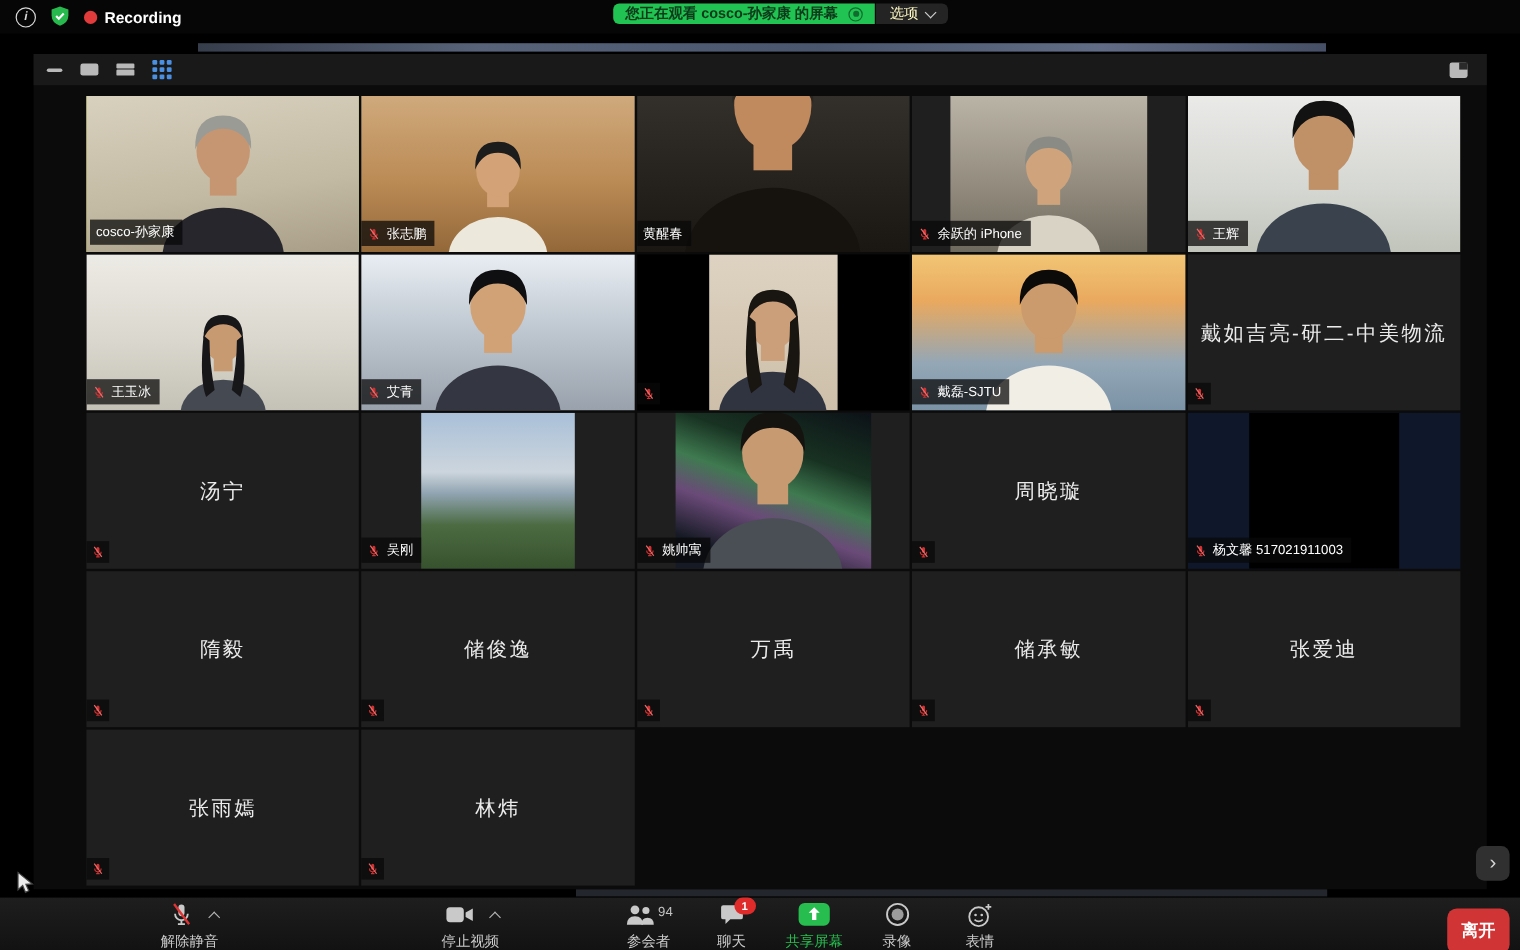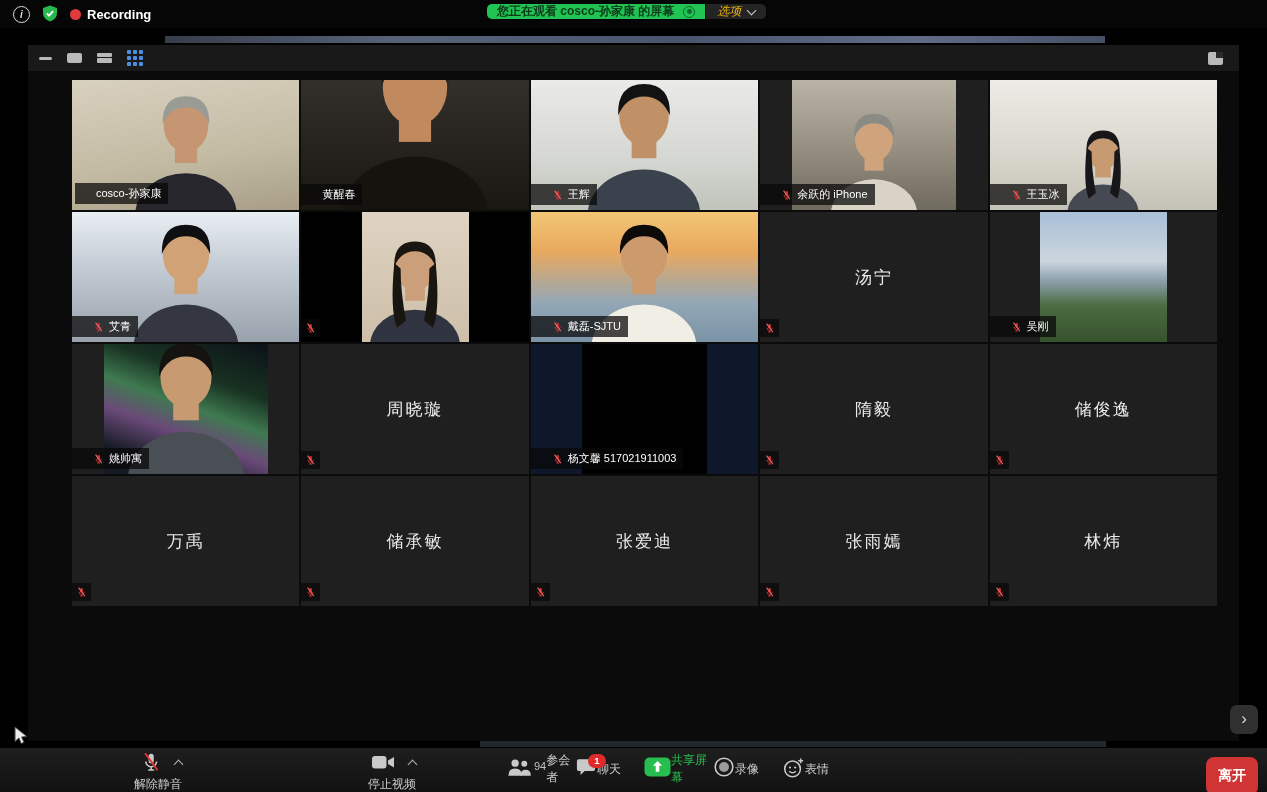--- a/index.html
+++ b/index.html
@@ -8,27 +8,27 @@
     font-family:"Liberation Sans","DejaVu Sans",sans-serif;
     -webkit-font-smoothing:antialiased;
   }
   
   .menubar{position:absolute;top:0;left:0;width:100%;height:28px;background:#060606;}
   .mb-info{position:absolute;left:13px;top:6px;width:15px;height:15px;border:1.4px solid #d9d9d9;
     border-radius:50%;color:#d9d9d9;font-size:10px;font-weight:bold;text-align:center;line-height:15px;font-style:italic;}
   .mb-shield{position:absolute;left:42px;top:5px;}
   .rec-dot{position:absolute;left:70px;top:9px;width:11px;height:11px;border-radius:50%;background:#e23b3b;}
   .rec-label{position:absolute;left:87px;top:7px;color:#fff;font-size:13px;font-weight:bold;}
-  .banner{position:absolute;left:487px;top:4px;height:15px;display:flex;}
+  .banner{position:absolute;left:511px;top:4px;height:15px;display:flex;align-items:center;}
   .banner-green{background:#21c452;color:#0d3a1a;font-size:12px;font-weight:bold;
     border-radius:5px 0 0 5px;display:flex;align-items:center;padding:0 10px;gap:9px;}
   .banner-ring{width:10px;height:10px;border-radius:50%;border:1.6px solid #116b2e;position:relative;}
   .banner-ring::after{content:"";position:absolute;left:2.6px;top:2.6px;width:4.8px;height:4.8px;border-radius:50%;background:#116b2e;}
-  .banner-opts{background:#242424;color:#eab308;font-size:12px;border-radius:0 5px 5px 0;
-    display:flex;align-items:center;padding:0 11px;gap:7px;margin-left:1px;font-style:italic;}
+  .banner-opts{background:#242424;color:#fef9c3;font-size:12px;border-radius:0 5px 5px 0;
+    display:flex;align-items:center;padding:0 11px;gap:7px;margin-left:1px;}
   .chev-down{width:6px;height:6px;border-left:1.5px solid #cfcfcf;border-bottom:1.5px solid #cfcfcf;
     transform:rotate(-45deg);margin-top:-3px;}
   
   .screen-strip-top{position:absolute;left:165px;top:36px;width:940px;height:7px;
     background:linear-gradient(90deg,#39404f,#5c6880 25%,#4d5a72 55%,#66718c 80%,#49536b);opacity:.95;}
   .screen-strip-bottom{position:absolute;left:480px;top:741px;width:626px;height:6px;background:#23262c;}
   
   .vwindow{position:absolute;left:28px;top:45px;width:1211px;height:696px;background:#0b0b0b;}
   .wtoolbar{position:absolute;left:0;top:0;width:100%;height:26px;background:#191919;
     display:flex;align-items:center;padding-left:11px;box-sizing:border-box;gap:15px;}
@@ -43,39 +43,39 @@
   .vw-layout::after{content:"";position:absolute;right:0;top:0;width:7px;height:6px;background:#2a2a2a;}
   
   .pgrid{position:absolute;left:44px;top:35px;width:1145px;height:658px;
     display:grid;grid-template-columns:repeat(5,1fr);grid-template-rows:repeat(5,1fr);gap:2px;}
   .tile{position:relative;background:#1f1f1f;overflow:hidden;display:flex;align-items:center;justify-content:center;}
   .tile.active{box-shadow:inset 0 0 0 3px var(--active-border,#d9de6e);}
   .vid{position:relative;height:100%;overflow:hidden;flex:none;}
   .person{position:absolute;bottom:-2px;left:50%;transform:translateX(-50%);}
   .center-name{color:#ebebeb;font-size:17px;letter-spacing:2px;}
   .name-label{position:absolute;left:0;bottom:5px;background:rgba(8,8,8,.74);color:#fff;font-size:11px;
-    padding:3px 7px 3px 21px;display:flex;align-items:center;gap:5px;max-width:96%;white-space:nowrap;z-index:3;}
+    padding:3px 7px 3px 5px;display:flex;align-items:center;gap:5px;max-width:96%;white-space:nowrap;z-index:3;}
   .name-label.icon-only{padding:3px 4px;}
   .tile.active .name-label{left:3px;bottom:6px;}
   
   .next-page{position:absolute;left:1230px;top:705px;width:28px;height:29px;background:#303030;
     border-radius:7px;color:#d6d6d6;font-size:17px;display:flex;align-items:center;justify-content:center;
     padding-bottom:2px;box-sizing:border-box;}
   .cursor{position:absolute;left:13px;top:726px;z-index:9;}
   
   .btoolbar{position:absolute;left:0;top:748px;width:100%;height:44px;
     background:linear-gradient(180deg,#1e1e1e,#121212);}
   .tb-btn{position:absolute;top:3px;display:flex;flex-direction:column;align-items:flex-end;
     color:#cbcbcb;font-size:12px;}
   .tb-iconrow{height:24px;display:flex;align-items:center;gap:13px;}
   .chev-up{width:6px;height:6px;border-left:1.5px solid #b5b5b5;border-top:1.5px solid #b5b5b5;
     transform:rotate(45deg);margin-top:3px;}
   .tb-label{margin-top:1px;}
   .tb-center{position:absolute;left:506px;top:3px;display:flex;}
-  .tbc-btn{width:69px;display:flex;align-items:center;color:#cbcbcb;font-size:12px;position:relative;}
+  .tbc-btn{width:69px;display:flex;flex-direction:column;align-items:center;color:#cbcbcb;font-size:12px;position:relative;}
   .tbc-icon{height:24px;display:flex;align-items:center;justify-content:center;position:relative;}
   .pcount{color:#c2c2c2;font-size:11px;margin-left:3px;align-self:flex-start;margin-top:3px;}
   .chat-badge{position:absolute;top:-3px;right:-9px;min-width:14px;height:14px;border-radius:8px;
     background:var(--badge-red,#e02b2b);color:#fff;font-size:9.5px;font-weight:bold;
     display:flex;align-items:center;justify-content:center;padding:0 2px;}
   .share-label{color:var(--accent-green,#27bd4f);}
   .leave-btn{position:absolute;left:1206px;top:9px;width:52px;height:38px;background:var(--leave-red,#d03434);
     border-radius:8px;color:#fff;font-size:14px;font-weight:bold;display:flex;align-items:center;justify-content:center;}
 </style>
 </head>
@@ -135,68 +135,87 @@
     <rect x="49" y="60" width="22" height="22" fill="#c69673"></rect>
     <ellipse cx="60" cy="45" rx="22" ry="26" fill="#c69673"></ellipse>
     <path d="M37 44 Q36 16 60 16 Q84 16 83 44 Q76 27 60 27 Q44 27 37 44 Z" fill="#9b9b95"></path>
           </svg>
         </div>
         <div class="name-label">
           <span>cosco-孙家康</span>
         </div>
       </div>
       <div class="tile">
+        <div class="vid" style="width: 100%; background: linear-gradient(rgb(207, 169, 124) 0%, rgb(187, 139, 85) 55%, rgb(147, 104, 57));">
+          <svg class="person" style="height:82.5%" viewBox="0 0 120 130" preserveAspectRatio="xMidYMax meet">
+    <ellipse cx="60" cy="132" rx="50" ry="40" fill="#ece8dc"></ellipse>
+    <rect x="49" y="60" width="22" height="22" fill="#d3a276"></rect>
+    <ellipse cx="60" cy="45" rx="22" ry="26" fill="#d3a276"></ellipse>
+    <path d="M37 44 Q36 16 60 16 Q84 16 83 44 Q76 27 60 27 Q44 27 37 44 Z" fill="#1c1c1c"></path>
+          </svg>
+        </div>
+        <div class="name-label">
+          <svg width="11" height="12" viewBox="0 0 24 24">
+  <rect x="9.4" y="3" width="5.6" height="10.6" rx="2.8" fill="#d23131"></rect>
+  <path d="M6.4 11.5 a5.8 5.8 0 0 0 11.6 0" fill="none" stroke="#d23131" stroke-width="2"></path>
+  <path d="M12.2 17.6 v3 M9 20.8 h6.4" stroke="#d23131" stroke-width="2"></path>
+  <path d="M5.5 2.5 L19.2 21" stroke="#f06a6a" stroke-width="2.2"></path>
+          </svg>
+          <span>张志鹏</span>
+        </div>
+      </div>
+      <div class="tile">
         <div class="vid" style="width: 100%; background: linear-gradient(rgb(51, 48, 43), rgb(26, 23, 19));">
           <svg class="person" style="height:146.25%" viewBox="0 0 120 130" preserveAspectRatio="xMidYMax meet">
     <ellipse cx="60" cy="132" rx="50" ry="40" fill="#16130f"></ellipse>
     <rect x="49" y="60" width="22" height="22" fill="#c08a5e"></rect>
     <ellipse cx="60" cy="45" rx="22" ry="26" fill="#c08a5e"></ellipse>
     <path d="M37 44 Q36 16 60 16 Q84 16 83 44 Q76 27 60 27 Q44 27 37 44 Z" fill="#2a2723"></path>
           </svg>
         </div>
         <div class="name-label">
           <span>黄醒春</span>
         </div>
       </div>
       <div class="tile">
+        <div class="vid" style="width: 72%; background: linear-gradient(rgb(186, 180, 167), rgb(144, 137, 124) 60%, rgb(111, 106, 94));">
+          <svg class="person" style="height:86.25%" viewBox="0 0 120 130" preserveAspectRatio="xMidYMax meet">
+    <ellipse cx="60" cy="132" rx="50" ry="40" fill="#d9d3c6"></ellipse>
+    <rect x="49" y="60" width="22" height="22" fill="#cfa47c"></rect>
+    <ellipse cx="60" cy="45" rx="22" ry="26" fill="#cfa47c"></ellipse>
+    <path d="M37 44 Q36 16 60 16 Q84 16 83 44 Q76 27 60 27 Q44 27 37 44 Z" fill="#8b8b86"></path>
+          </svg>
+        </div>
+        <div class="name-label">
+          <svg width="11" height="12" viewBox="0 0 24 24">
+  <rect x="9.4" y="3" width="5.6" height="10.6" rx="2.8" fill="#d23131"></rect>
+  <path d="M6.4 11.5 a5.8 5.8 0 0 0 11.6 0" fill="none" stroke="#d23131" stroke-width="2"></path>
+  <path d="M12.2 17.6 v3 M9 20.8 h6.4" stroke="#d23131" stroke-width="2"></path>
+  <path d="M5.5 2.5 L19.2 21" stroke="#f06a6a" stroke-width="2.2"></path>
+          </svg>
+          <span>余跃的 iPhone</span>
+        </div>
+      </div>
+      <div class="tile">
         <div class="vid" style="width: 100%; background: linear-gradient(rgb(234, 234, 232), rgb(213, 215, 210) 60%, rgb(192, 196, 186));">
           <svg class="person" style="height:112.5%" viewBox="0 0 120 130" preserveAspectRatio="xMidYMax meet">
     <ellipse cx="60" cy="132" rx="50" ry="40" fill="#39424d"></ellipse>
     <rect x="49" y="60" width="22" height="22" fill="#c09067"></rect>
     <ellipse cx="60" cy="45" rx="22" ry="26" fill="#c09067"></ellipse>
     <path d="M37 44 Q36 16 60 16 Q84 16 83 44 Q76 27 60 27 Q44 27 37 44 Z" fill="#121212"></path>
           </svg>
         </div>
         <div class="name-label">
           <svg width="11" height="12" viewBox="0 0 24 24">
   <rect x="9.4" y="3" width="5.6" height="10.6" rx="2.8" fill="#d23131"></rect>
   <path d="M6.4 11.5 a5.8 5.8 0 0 0 11.6 0" fill="none" stroke="#d23131" stroke-width="2"></path>
   <path d="M12.2 17.6 v3 M9 20.8 h6.4" stroke="#d23131" stroke-width="2"></path>
   <path d="M5.5 2.5 L19.2 21" stroke="#f06a6a" stroke-width="2.2"></path>
           </svg>
           <span>王辉</span>
-        </div>
-      </div>
-      <div class="tile">
-        <div class="vid" style="width: 72%; background: linear-gradient(rgb(186, 180, 167), rgb(144, 137, 124) 60%, rgb(111, 106, 94));">
-          <svg class="person" style="height:86.25%" viewBox="0 0 120 130" preserveAspectRatio="xMidYMax meet">
-    <ellipse cx="60" cy="132" rx="50" ry="40" fill="#d9d3c6"></ellipse>
-    <rect x="49" y="60" width="22" height="22" fill="#cfa47c"></rect>
-    <ellipse cx="60" cy="45" rx="22" ry="26" fill="#cfa47c"></ellipse>
-    <path d="M37 44 Q36 16 60 16 Q84 16 83 44 Q76 27 60 27 Q44 27 37 44 Z" fill="#8b8b86"></path>
-          </svg>
-        </div>
-        <div class="name-label">
-          <svg width="11" height="12" viewBox="0 0 24 24">
-  <rect x="9.4" y="3" width="5.6" height="10.6" rx="2.8" fill="#d23131"></rect>
-  <path d="M6.4 11.5 a5.8 5.8 0 0 0 11.6 0" fill="none" stroke="#d23131" stroke-width="2"></path>
-  <path d="M12.2 17.6 v3 M9 20.8 h6.4" stroke="#d23131" stroke-width="2"></path>
-  <path d="M5.5 2.5 L19.2 21" stroke="#f06a6a" stroke-width="2.2"></path>
-          </svg>
-          <span>余跃的 iPhone</span>
         </div>
       </div>
       <div class="tile">
         <div class="vid" style="width: 100%; background: linear-gradient(rgb(237, 235, 229), rgb(218, 215, 206) 55%, rgb(196, 193, 182));">
           <svg class="person" style="height:71.25%" viewBox="0 0 120 130" preserveAspectRatio="xMidYMax meet">
     <ellipse cx="60" cy="132" rx="50" ry="40" fill="#454a52"></ellipse>
     <rect x="49" y="60" width="22" height="22" fill="#c79a72"></rect>
     <ellipse cx="60" cy="45" rx="22" ry="26" fill="#c79a72"></ellipse>
     <path d="M37 44 Q36 16 60 16 Q84 16 83 44 Q76 27 60 27 Q44 27 37 44 Z" fill="#17171a"></path>
             <path d="M37 40 Q32 92 40 112 L50 104 Q44 72 44 46 Z" fill="#17171a"></path>
@@ -262,20 +281,31 @@
           </svg>
         </div>
         <div class="name-label">
           <svg width="11" height="12" viewBox="0 0 24 24">
   <rect x="9.4" y="3" width="5.6" height="10.6" rx="2.8" fill="#d23131"></rect>
   <path d="M6.4 11.5 a5.8 5.8 0 0 0 11.6 0" fill="none" stroke="#d23131" stroke-width="2"></path>
   <path d="M12.2 17.6 v3 M9 20.8 h6.4" stroke="#d23131" stroke-width="2"></path>
   <path d="M5.5 2.5 L19.2 21" stroke="#f06a6a" stroke-width="2.2"></path>
           </svg>
           <span>戴磊-SJTU</span>
+        </div>
+      </div>
+      <div class="tile">
+        <div class="center-name">戴如吉亮-研二-中美物流</div>
+        <div class="name-label icon-only">
+          <svg width="11" height="12" viewBox="0 0 24 24">
+  <rect x="9.4" y="3" width="5.6" height="10.6" rx="2.8" fill="#d23131"></rect>
+  <path d="M6.4 11.5 a5.8 5.8 0 0 0 11.6 0" fill="none" stroke="#d23131" stroke-width="2"></path>
+  <path d="M12.2 17.6 v3 M9 20.8 h6.4" stroke="#d23131" stroke-width="2"></path>
+  <path d="M5.5 2.5 L19.2 21" stroke="#f06a6a" stroke-width="2.2"></path>
+          </svg>
         </div>
       </div>
       <div class="tile">
         <div class="center-name">汤宁</div>
         <div class="name-label icon-only">
           <svg width="11" height="12" viewBox="0 0 24 24">
   <rect x="9.4" y="3" width="5.6" height="10.6" rx="2.8" fill="#d23131"></rect>
   <path d="M6.4 11.5 a5.8 5.8 0 0 0 11.6 0" fill="none" stroke="#d23131" stroke-width="2"></path>
   <path d="M12.2 17.6 v3 M9 20.8 h6.4" stroke="#d23131" stroke-width="2"></path>
   <path d="M5.5 2.5 L19.2 21" stroke="#f06a6a" stroke-width="2.2"></path>

